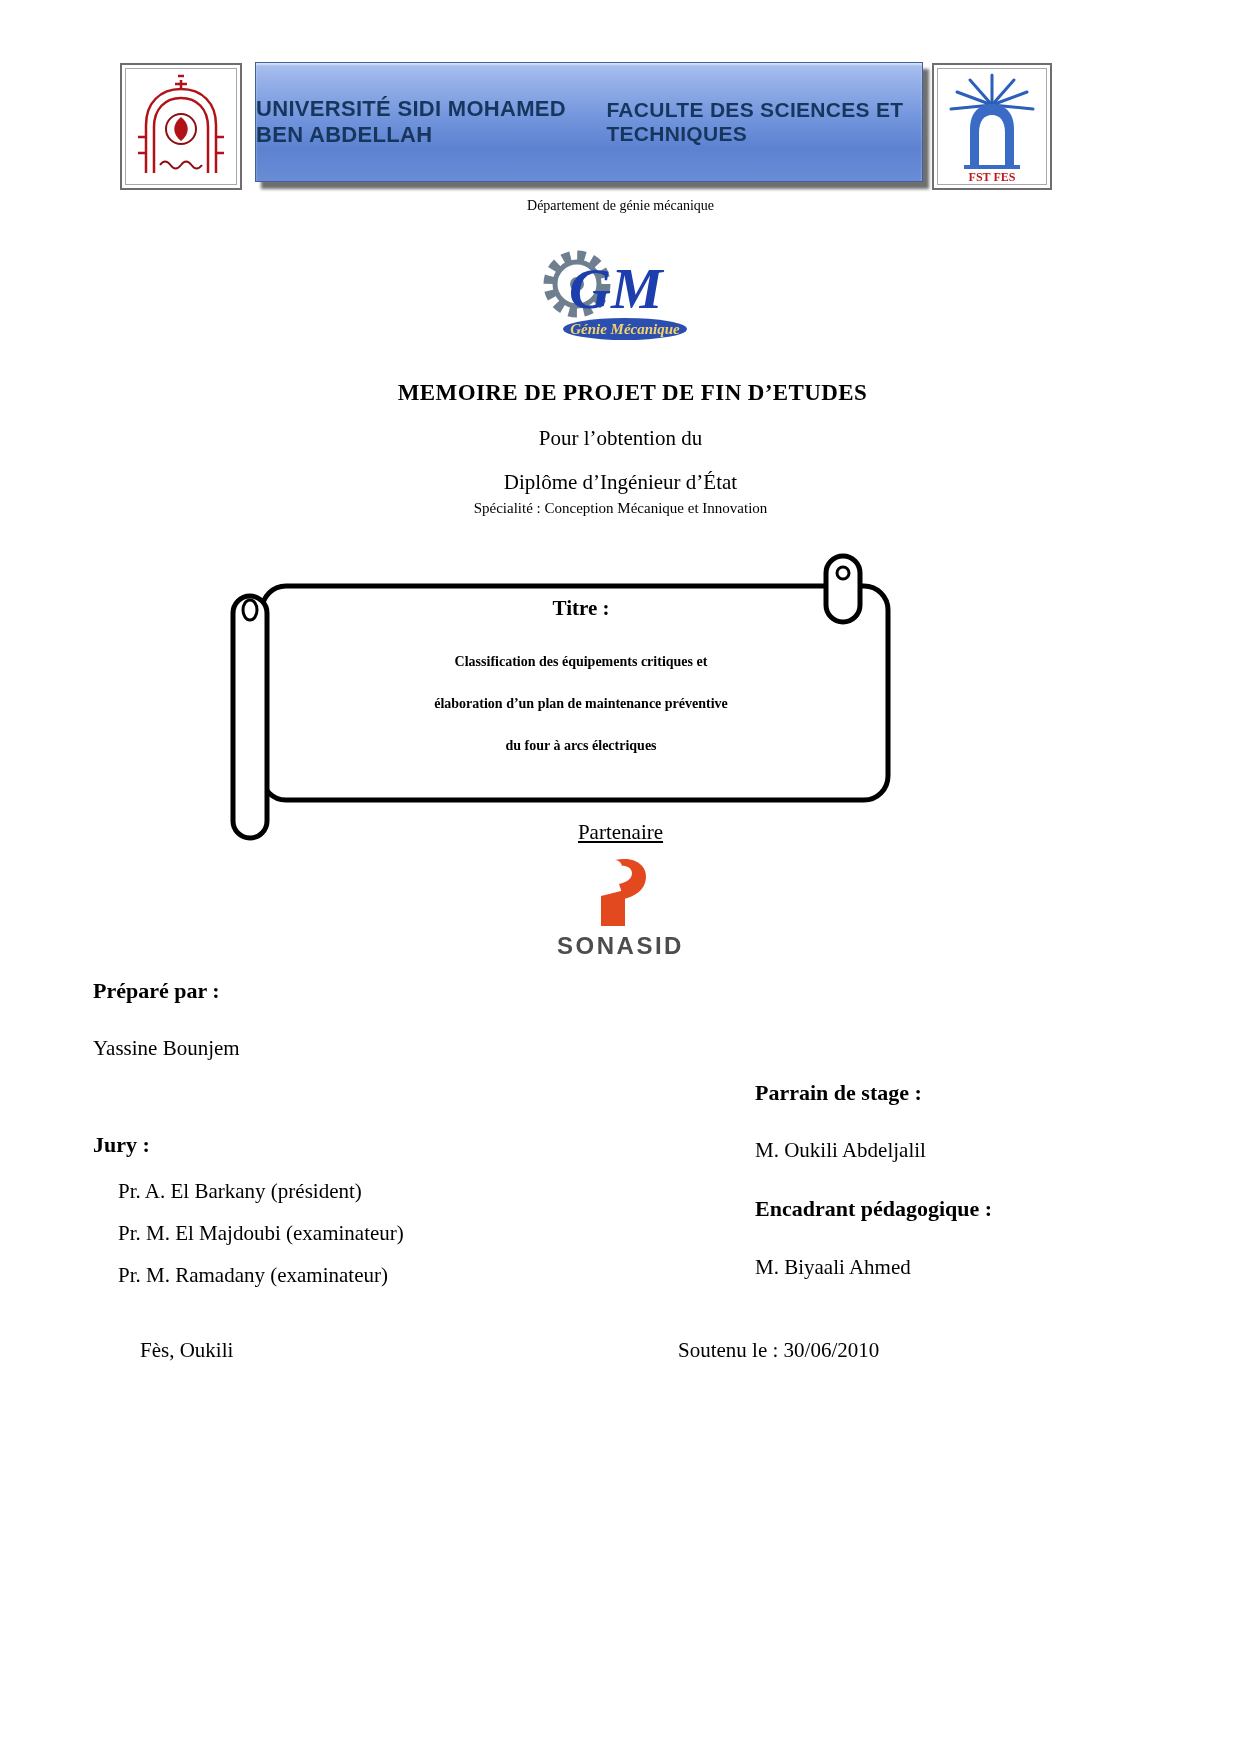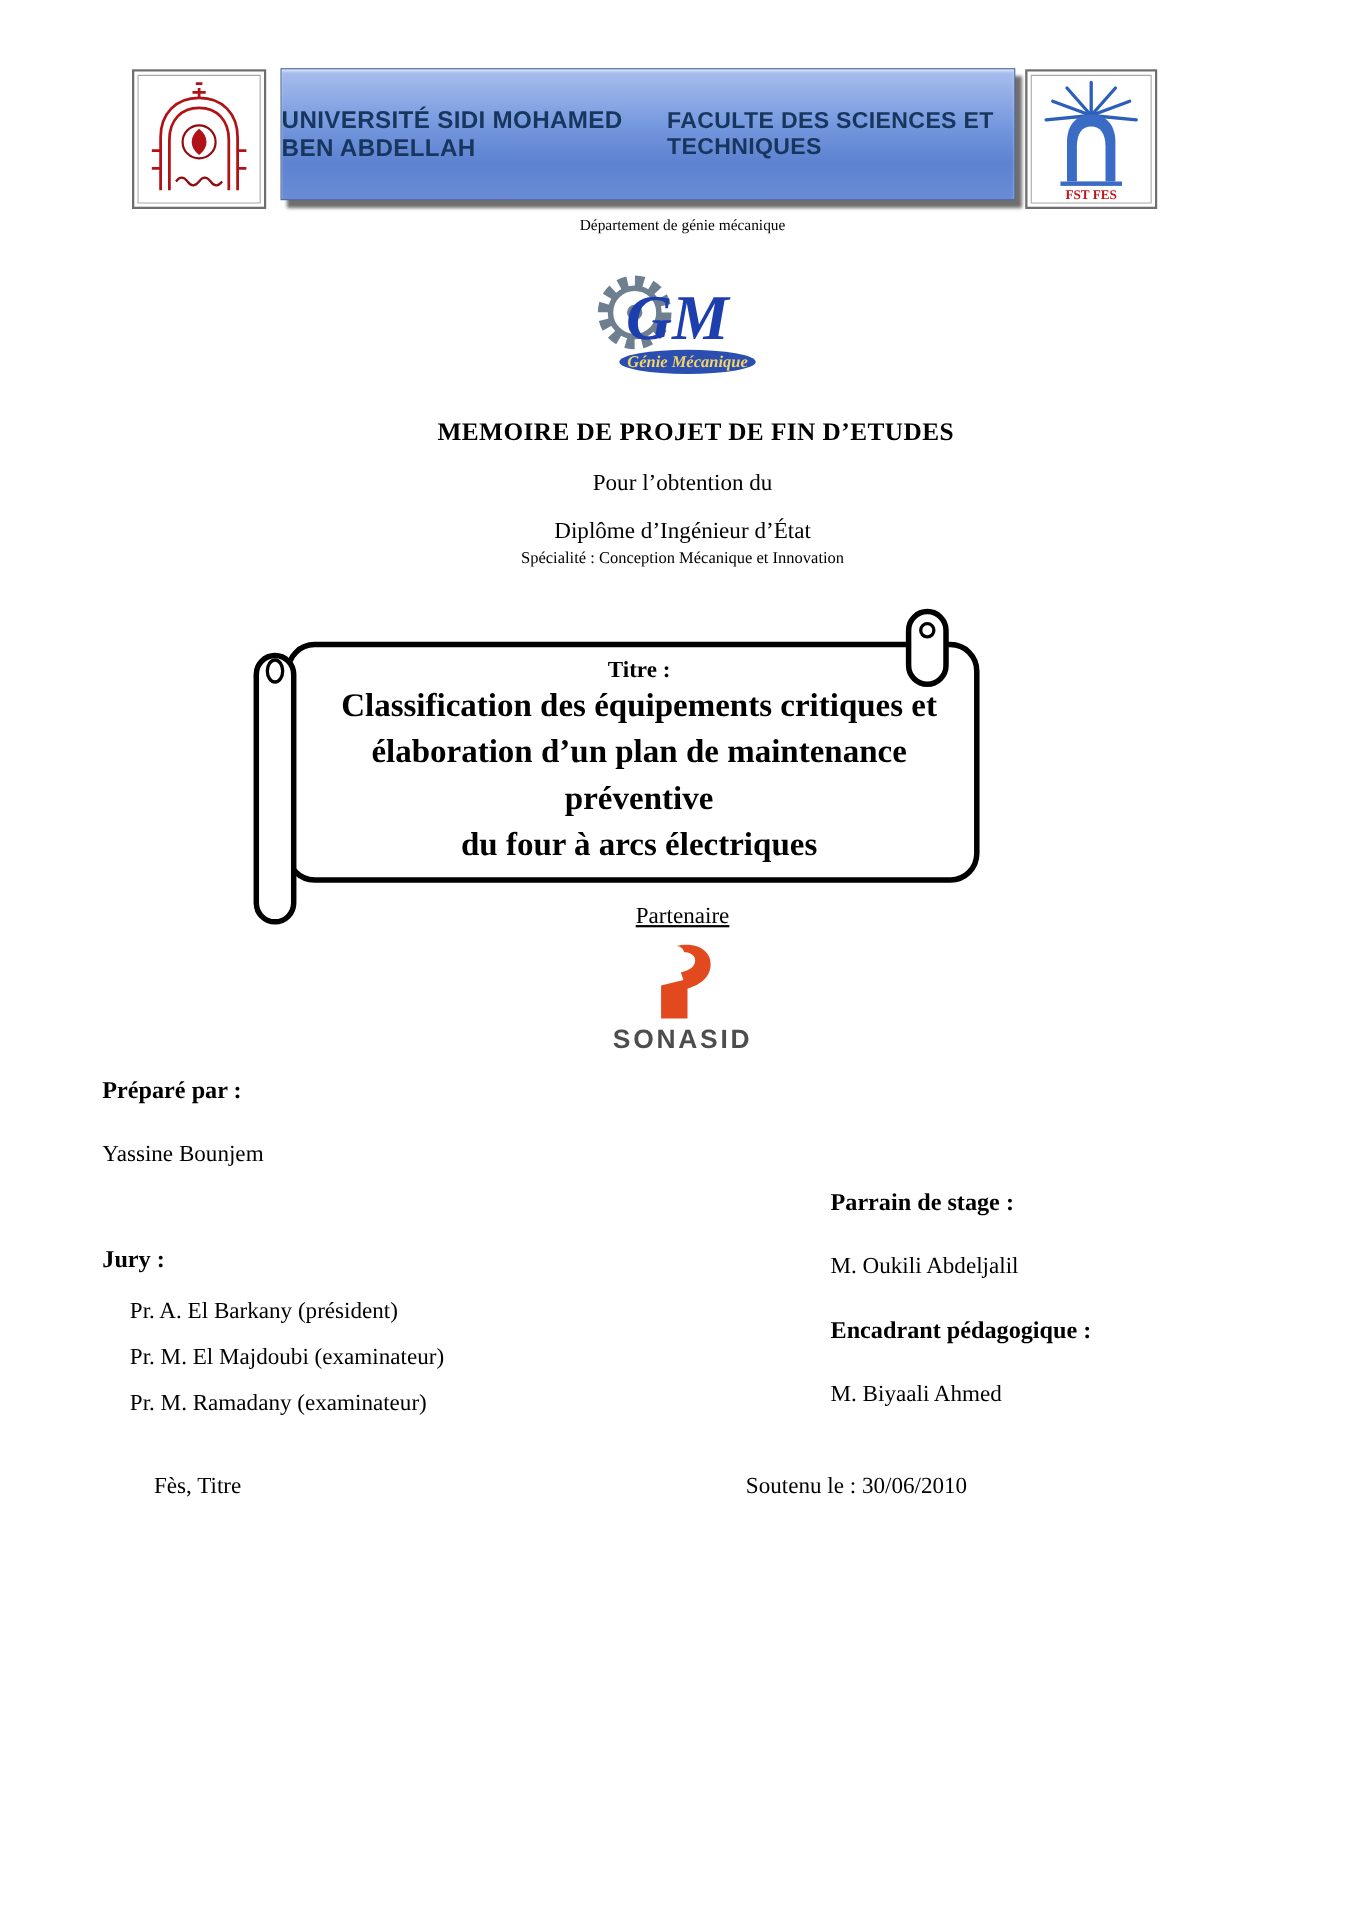--- a/index.html
+++ b/index.html
@@ -28,22 +28,22 @@
   .gm-logo{top:246px;display:flex;justify-content:center;}
   .memoire{top:380px;font-size:23px;font-weight:bold;letter-spacing:.4px;padding-left:24px;}
   .obtention{top:426px;font-size:21px;}
   .diplome{top:470px;font-size:21px;}
   .specialite{top:500px;font-size:15px;}
 
   
   .scroll{left:228px;top:552px;width:676px;height:292px;}
   .scroll svg{position:absolute;left:0;top:0;}
   .scroll-text{position:absolute;left:58px;right:28px;top:44px;text-align:center;}
-  .titre-label{font-size:21px;font-weight:bold;margin-bottom:0;}
-  .titre-line{font-size:30px;font-weight:bold;line-height:42px;}
+  .titre-label{font-size:21px;font-weight:bold;margin-bottom:20px;}
+  .titre-line{font-size:14px;font-weight:bold;line-height:42px;}
 
   
   .partenaire{top:820px;font-size:21px;text-decoration:underline;}
   .sonasid{top:856px;display:flex;flex-direction:column;align-items:center;}
   .sonasid-word{margin-top:4px;font-family:"Liberation Sans","DejaVu Sans",sans-serif;
                 font-weight:bold;font-size:24px;color:#4d4d4d;letter-spacing:2.5px;}
 
   
   .lbl{font-size:22px;font-weight:bold;}
   .val{font-size:21px;}
@@ -159,16 +159,16 @@
   <div class="abs lbl jury-label">Jury :</div>
   <div class="abs jury-list">
     <div class="jury-line">Pr. A. El Barkany (président)</div>
     <div class="jury-line">Pr. M. El Majdoubi (examinateur)</div>
     <div class="jury-line">Pr. M. Ramadany (examinateur)</div>
   </div>
 
   <div class="abs lbl encadrant-label">Encadrant pédagogique :</div>
   <div class="abs val encadrant-name">M. Biyaali Ahmed</div>
 
-  <div class="abs footer-location">Fès, Titre</div>
+  <div class="abs footer-location">Fès, Oukili</div>
   <div class="abs footer-defense">Soutenu le : 30/06/2010</div>
 
 </div>
 
 </body></html>

